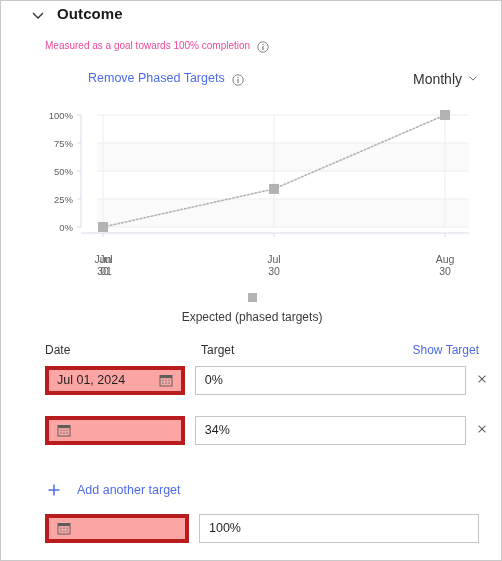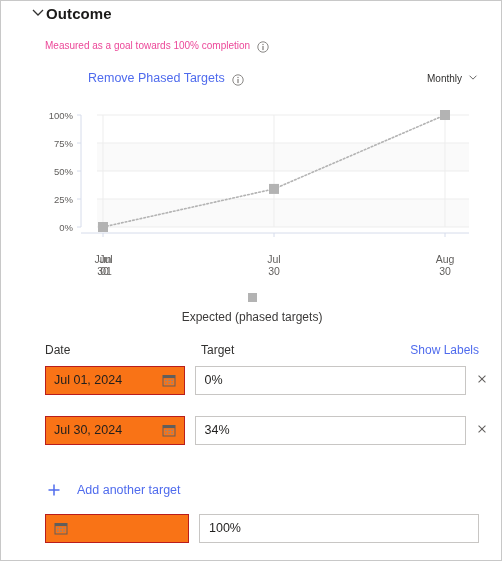--- a/index.html
+++ b/index.html
@@ -20,22 +20,22 @@
     background: #ffffff;
     overflow: hidden;
   }
 
   
   .section-header {
     position: absolute;
     left: 30px;
     top: 4px;
     display: flex;
-    align-items: flex-start;
-    gap: 1px;
+    align-items: flex-end;
+    gap: 12px;
   }
   .chev {
     width: 14px;
     height: 14px;
     display: inline-block;
     position: relative;
   }
   .chev svg { display: block; }
   .section-title {
     font-size: 15px;
@@ -76,21 +76,21 @@
     cursor: pointer;
     margin-left: 45px;
   }
   .period-select {
     position: absolute;
     right: 20px;
     top: 70px;
     display: flex;
     align-items: center;
     gap: 5px;
-    font-size: 10px;
+    font-size: 14px;
     color: #323130;
     cursor: pointer;
   }
 
   
   .chart-wrap {
     position: absolute;
     left: 40px;
     top: 104px;
     width: 432px;
@@ -158,22 +158,22 @@
   }
   .row-1 { top: 364px; }
   .row-2 { top: 414px; }
   .row-3 { top: 512px; }
 
   .date-field {
     position: relative;
     width: 144px;
     height: 29px;
     box-sizing: border-box;
-    border: 1px solid #b91c1c;
-    background: #f97316;
+    border: 4px solid #b91c1c;
+    background: #fca5a5;
     display: flex;
     align-items: center;
     padding: 0 8px;
   }
   .date-value {
     font-size: 12.5px;
     color: #201f1e;
     flex: 1;
   }
   .cal-ico { width: 14px; height: 14px; display: inline-block; }
@@ -324,21 +324,21 @@
       </div>
     </div>
 
   <div class="legend">
     <span class="legend-swatch"></span>
     <span class="legend-label">Expected (phased targets)</span>
   </div>
 
   <div class="col-head head-date">Date</div>
   <div class="col-head head-target">Target</div>
-  <div class="col-head head-show">Show Labels</div>
+  <div class="col-head head-show">Show Target</div>
 
   <div class="row row-1">
     <div class="date-field">
       <span class="date-value">Jul 01, 2024</span>
       <span class="cal-ico">
         <svg viewBox="0 0 14 14" width="14" height="14">
           <rect x="1" y="2.5" width="12" height="10.5" fill="none" stroke="#605e5c" stroke-width="1"></rect>
           <rect x="1" y="2.5" width="12" height="2.6" fill="#605e5c"></rect>
           <rect x="3.1" y="6.6" width="1.6" height="1.5" fill="#8a8886"></rect>
           <rect x="6.2" y="6.6" width="1.6" height="1.5" fill="#8a8886"></rect>
@@ -355,21 +355,20 @@
     <div class="del-btn">
       <svg viewBox="0 0 14 14" width="12" height="12">
         <line x1="3" y1="3" x2="11" y2="11" stroke="#605e5c" stroke-width="1.2"></line>
         <line x1="11" y1="3" x2="3" y2="11" stroke="#605e5c" stroke-width="1.2"></line>
       </svg>
     </div>
   </div>
 
   <div class="row row-2">
     <div class="date-field">
-      <span class="date-value">Jul 30, 2024</span>
       <span class="cal-ico">
         <svg viewBox="0 0 14 14" width="14" height="14">
           <rect x="1" y="2.5" width="12" height="10.5" fill="none" stroke="#605e5c" stroke-width="1"></rect>
           <rect x="1" y="2.5" width="12" height="2.6" fill="#605e5c"></rect>
           <rect x="3.1" y="6.6" width="1.6" height="1.5" fill="#8a8886"></rect>
           <rect x="6.2" y="6.6" width="1.6" height="1.5" fill="#8a8886"></rect>
           <rect x="9.3" y="6.6" width="1.6" height="1.5" fill="#8a8886"></rect>
           <rect x="3.1" y="9.4" width="1.6" height="1.5" fill="#8a8886"></rect>
           <rect x="6.2" y="9.4" width="1.6" height="1.5" fill="#8a8886"></rect>
           <rect x="9.3" y="9.4" width="1.6" height="1.5" fill="#8a8886"></rect>

